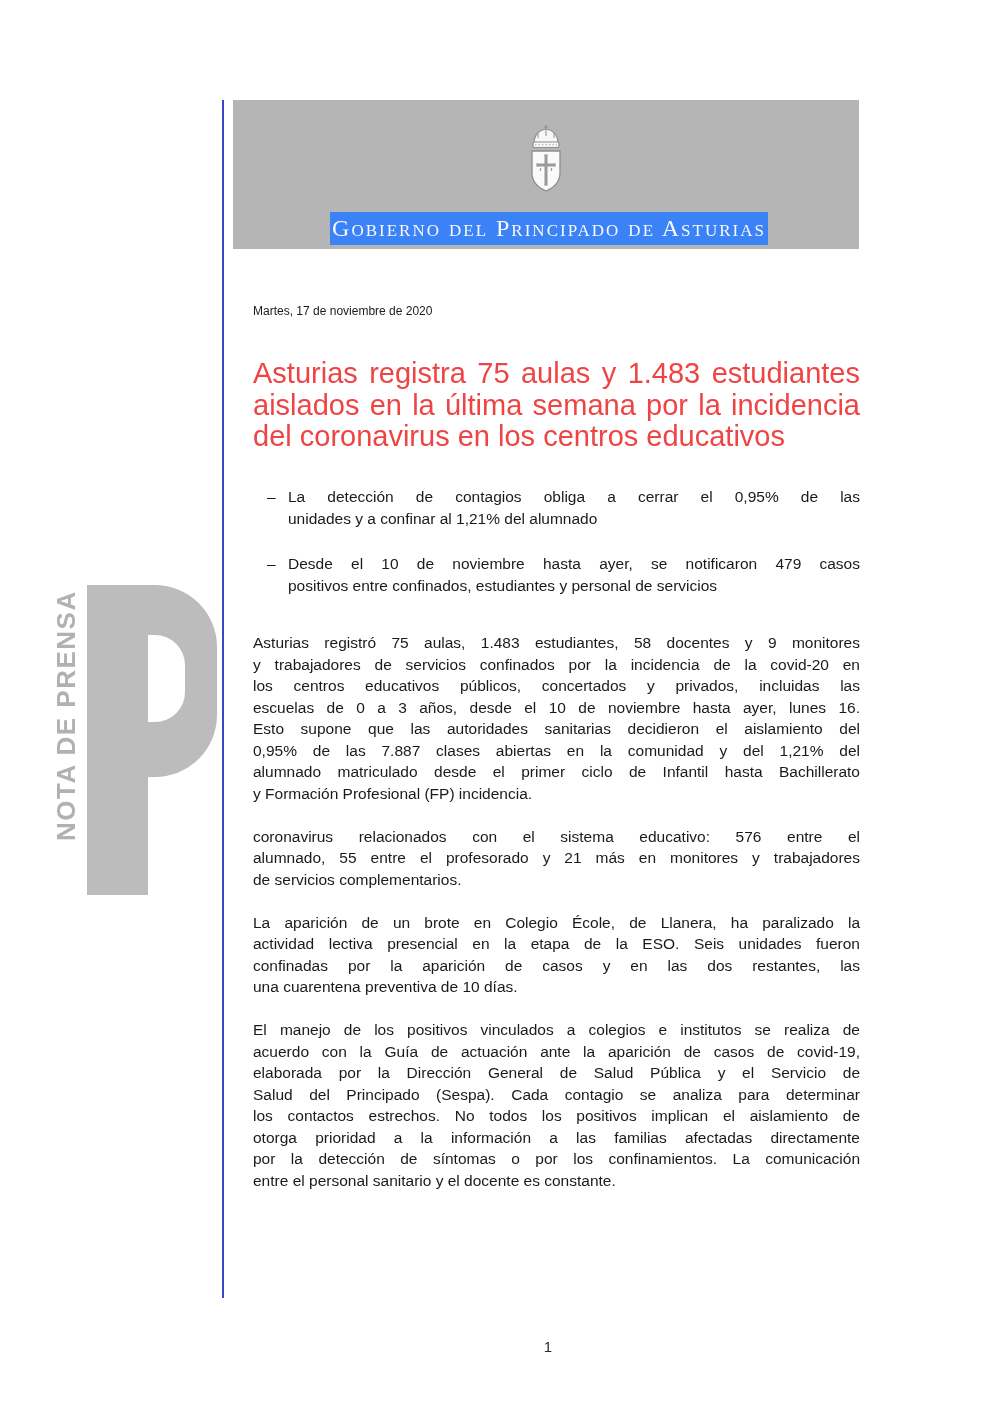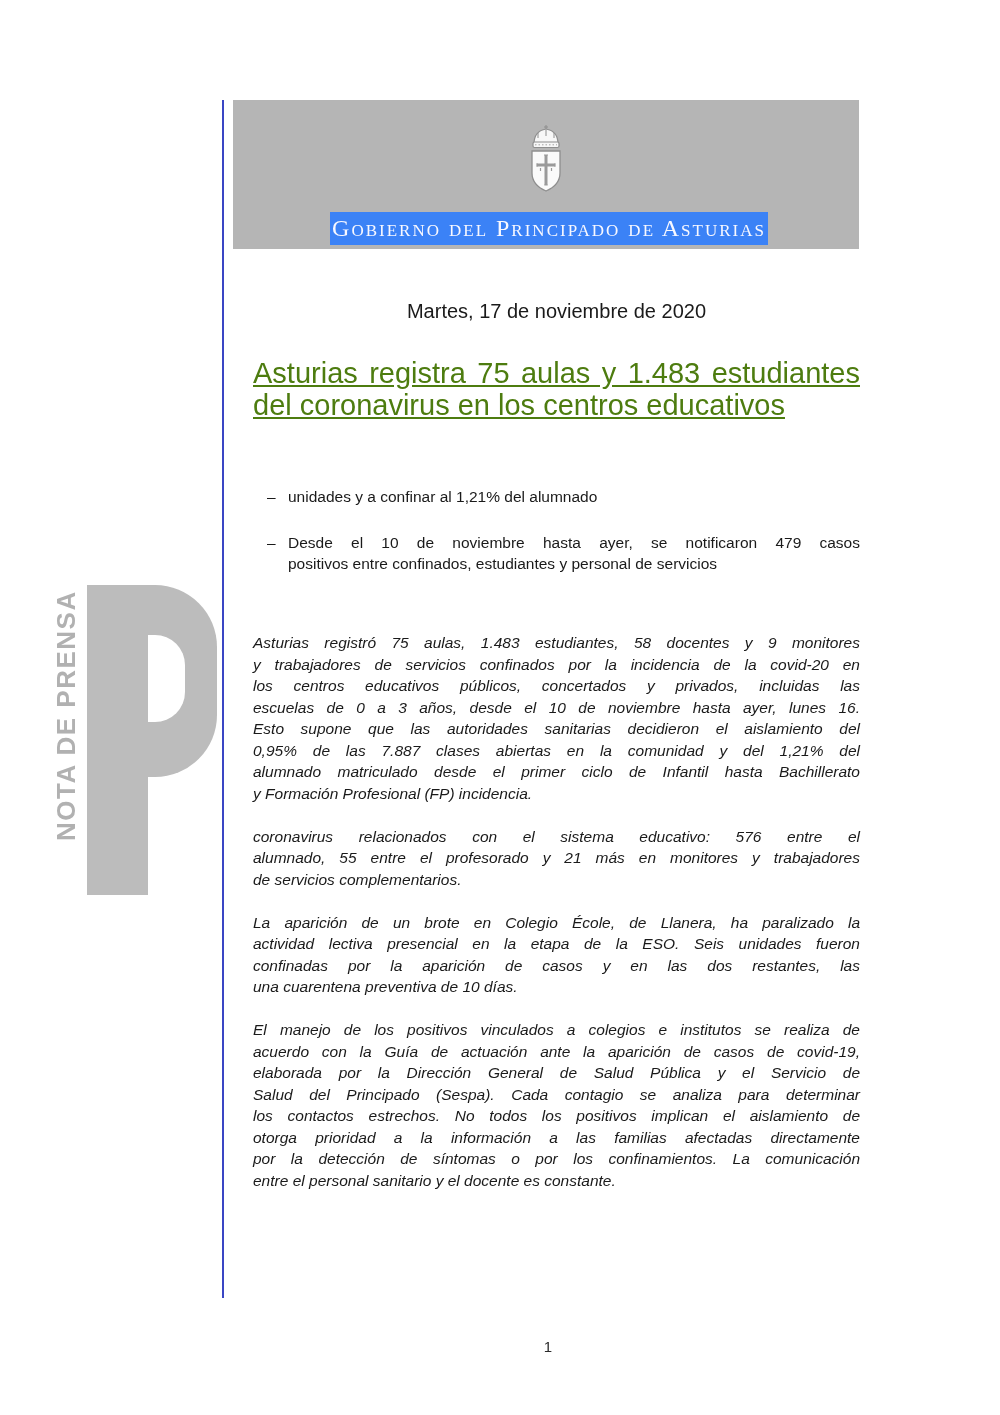--- a/index.html
+++ b/index.html
@@ -66,49 +66,48 @@
   .p-mark { position: absolute; left: 87px; top: 585px; width: 130px; height: 310px; }
   .p-stem { position: absolute; left: 0; top: 0; width: 61px; height: 310px; background: #bcbcbc; }
   .p-bowl { position: absolute; left: 50px; top: 0; width: 80px; height: 192px; background: #bcbcbc; border-radius: 0 62px 62px 0; }
   .p-counter { position: absolute; left: 61px; top: 50px; width: 37px; height: 87px; background: #ffffff; border-radius: 0 30px 30px 0; }
 
   
   .date-line {
     position: absolute;
     left: 253px; top: 302px;
     width: 607px;
-    text-align: center;
-    font-size: 20px;
+    text-align: left;
+    font-size: 12px;
     line-height: 18px;
   }
   .title-block {
     position: absolute;
     left: 253px; top: 358px;
     width: 607px;
     font-size: 29px;
     line-height: 31.5px;
-    color: #4d7c0f;
-    text-decoration: underline;
+    color: #ef4444;
   }
   .bullet-list {
     position: absolute;
     left: 253px; top: 486px;
     width: 607px;
   }
   .bullet-item { position: relative; padding-left: 35px; margin-bottom: 24px; }
   .bullet-dash { position: absolute; left: 14px; top: 0; font-size: 15.5px; line-height: 21.5px; }
   .bullet-text, .bullet-list { font-size: 15.5px; line-height: 21.5px; }
   .body-block {
     position: absolute;
     left: 253px; top: 632px;
     width: 607px;
     font-size: 15.5px;
     line-height: 21.5px;
   }
-  .body-par { margin: 0 0 21.5px 0; font-style: italic; }
+  .body-par { margin: 0 0 21.5px 0; }
 
   
   .jline { text-align: justify; text-align-last: justify; }
   .jline-last { text-align: right; text-align-last: left; }
 
   .page-number {
     position: absolute;
     left: 253px; top: 1338px;
     width: 590px;
     text-align: center;
@@ -150,27 +149,29 @@
     </svg>
     <div class="gov-bar">
       <span>Gobierno del Principado de Asturias</span>
     </div>
   </div>
 
   <div class="date-line">Martes, 17 de noviembre de 2020</div>
 
   <div class="title-block">
       <div class="jline">Asturias registra 75 aulas y 1.483 estudiantes</div>
+      <div class="jline">aislados en la última semana por la incidencia</div>
       <div class="jline jline-last">del coronavirus en los centros educativos</div>
     </div>
 
   <div class="bullet-list">
     <div class="bullet-item">
       <span class="bullet-dash">–</span>
       <div class="bullet-text">
+          <div class="jline">La detección de contagios obliga a cerrar el 0,95% de las</div>
           <div class="jline jline-last">unidades y a confinar al 1,21% del alumnado</div>
         </div>
     </div>
     <div class="bullet-item">
       <span class="bullet-dash">–</span>
       <div class="bullet-text">
           <div class="jline">Desde el 10 de noviembre hasta ayer, se notificaron 479 casos</div>
           <div class="jline jline-last">positivos entre confinados, estudiantes y personal de servicios</div>
         </div>
     </div>

